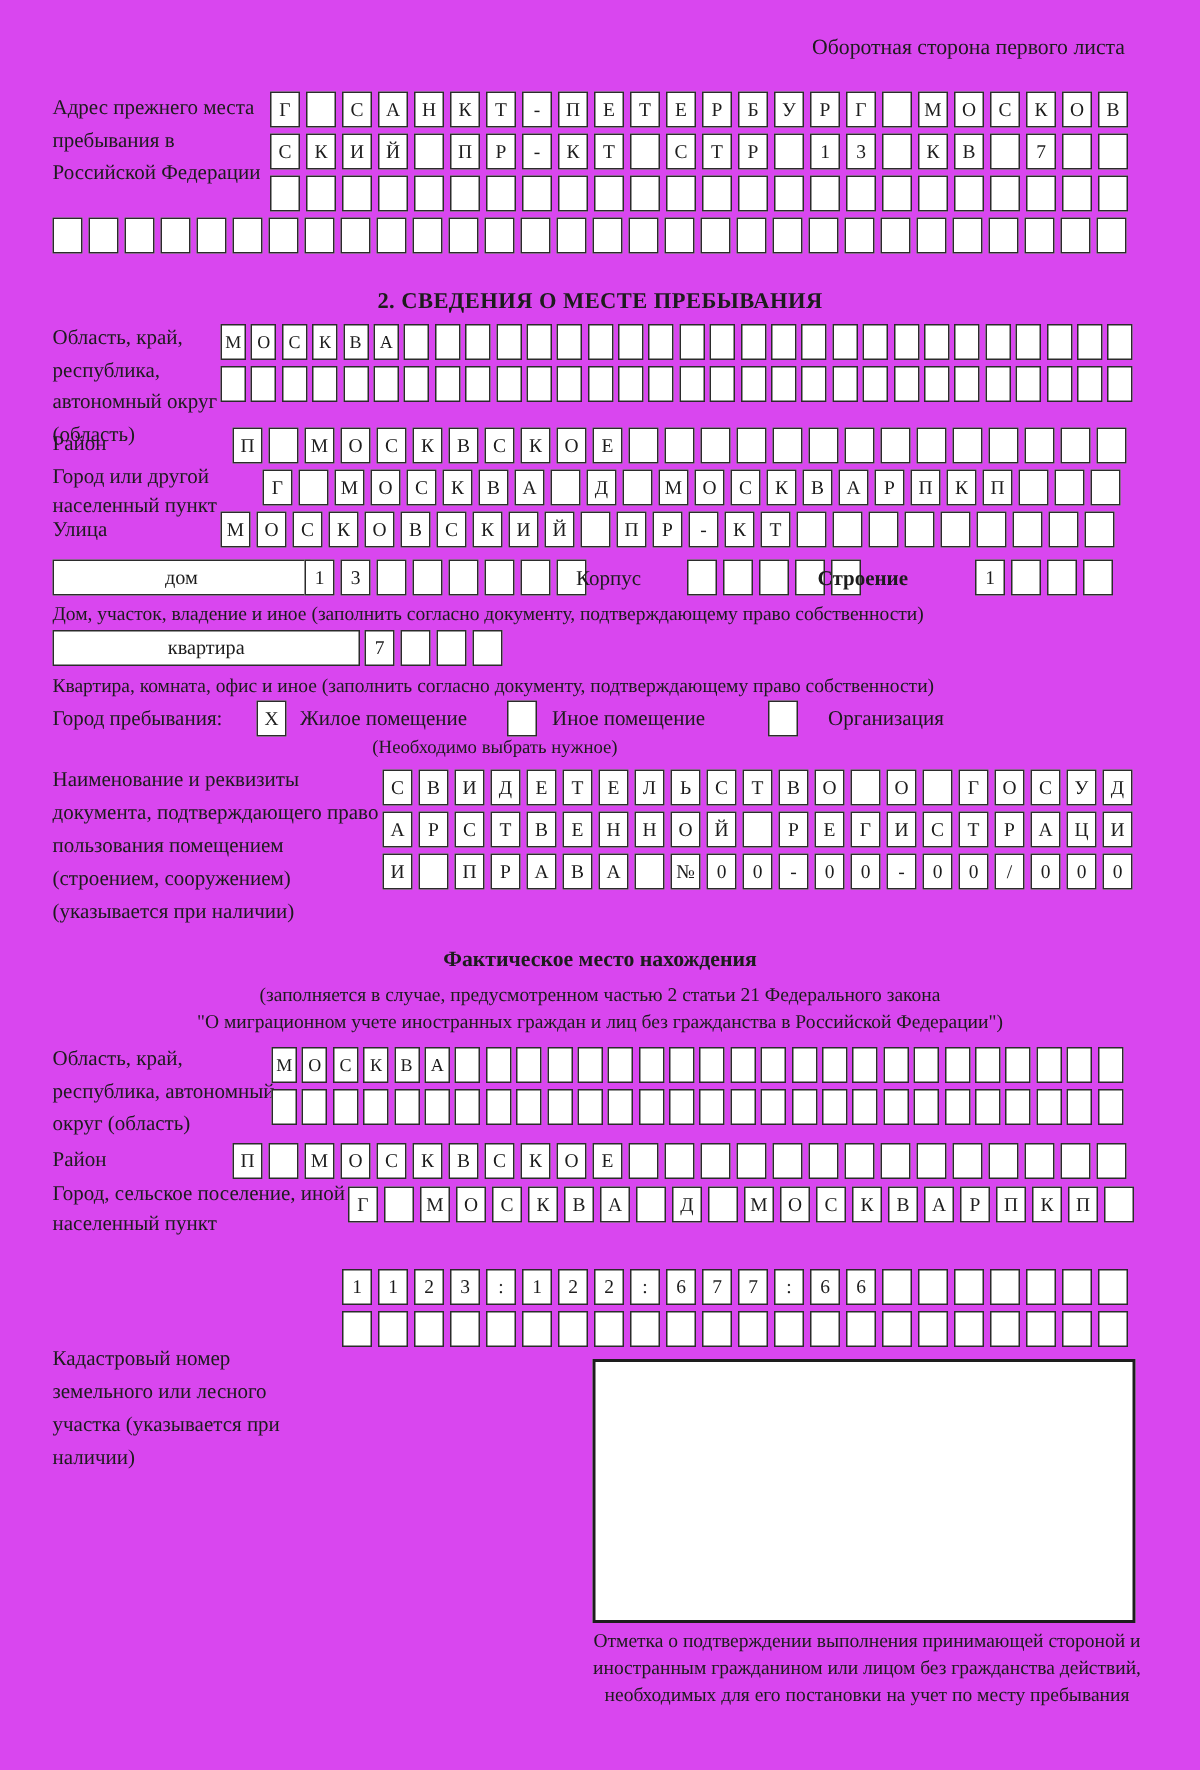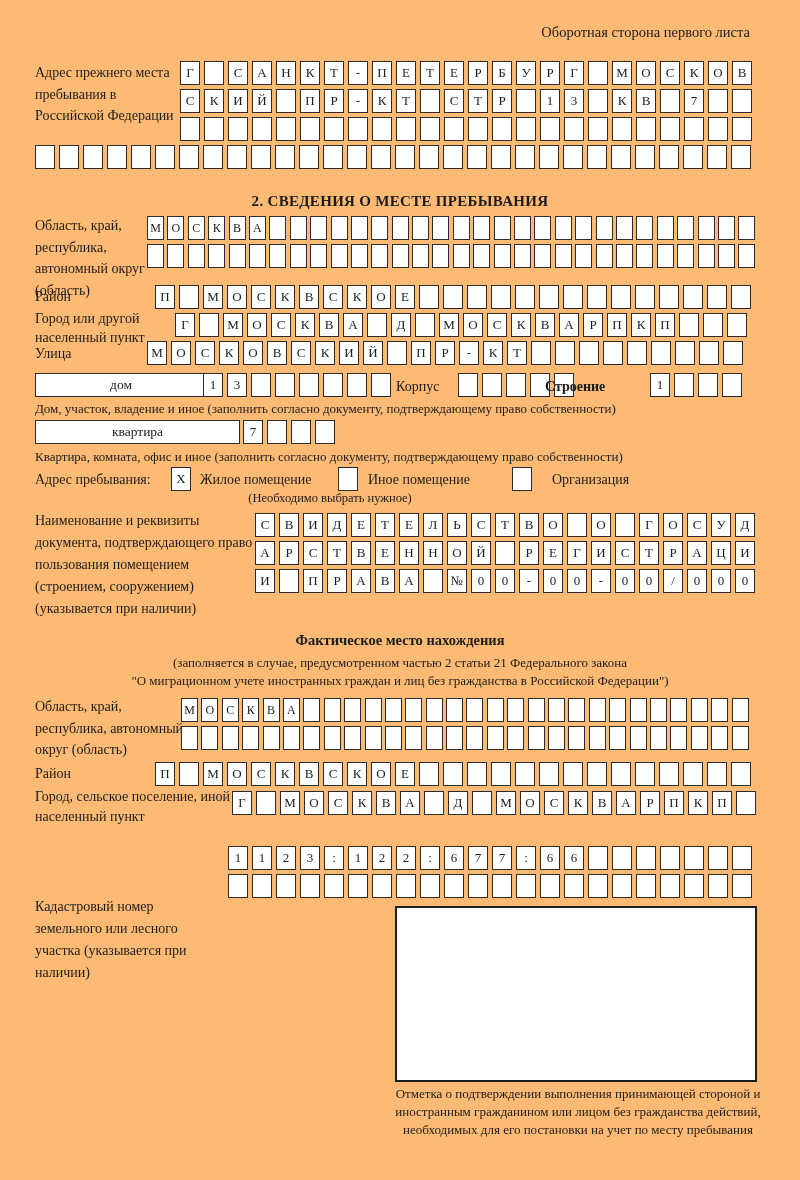--- a/index.html
+++ b/index.html
@@ -1,17 +1,17 @@
 <!DOCTYPE html>
 <html><head>
 <meta charset="utf-8">
 <style>
   html,body{margin:0;padding:0;background:#fff;}
   .page{
-    position:relative;width:800px;height:1180px;background:#fdba74;
+    position:relative;width:800px;height:1180px;background:#d946ef;
     font-family:"Liberation Serif","DejaVu Serif",serif;color:#1c1c1c;
     overflow:hidden;
   }
   .abs{position:absolute;}
   .lbl{font-size:14px;line-height:21.5px;}
   .cap{font-size:13px;}
   .center{text-align:center;}
   .bold{font-weight:bold;}
   .hdr{font-size:14.5px;}
   .title{font-size:15px;font-weight:bold;letter-spacing:.3px;}
@@ -310,21 +310,21 @@
   <div class="cellrow" style="left:203px;top:373px;">
       <span class="cell">1</span>
       <span class="cell">3</span>
       <span class="cell"></span>
       <span class="cell"></span>
       <span class="cell"></span>
       <span class="cell"></span>
       <span class="cell"></span>
       <span class="cell"></span>
     </div>
-  <div class="abs lbl" style="left:396px;top:376px;">Корпус</div>
+  <div class="abs lbl" style="left:384px;top:376px;">Корпус</div>
   <div class="cellrow" style="left:458px;top:373px;">
       <span class="cell"></span>
       <span class="cell"></span>
       <span class="cell"></span>
       <span class="cell"></span>
       <span class="cell"></span>
     </div>
   <div class="abs lbl" style="left:545px;top:376px;font-weight:bold;">Строение</div>
   <div class="cellrow" style="left:650px;top:373px;">
       <span class="cell">1</span>
@@ -336,21 +336,21 @@
 
   <div class="labelbox" style="left:35px;top:420px;width:205px;">квартира</div>
   <div class="cellrow" style="left:243px;top:420px;">
       <span class="cell">7</span>
       <span class="cell"></span>
       <span class="cell"></span>
       <span class="cell"></span>
     </div>
   <div class="abs cap" style="left:35px;top:449px;">Квартира, комната, офис и иное (заполнить согласно документу, подтверждающему право собственности)</div>
 
-  <div class="abs lbl" style="left:35px;top:469px;">Адрес пребывания:</div>
+  <div class="abs lbl" style="left:35px;top:469px;">Город пребывания:</div>
   <div class="cell cb" style="left:171px;top:467px;">X</div>
   <div class="abs lbl" style="left:200px;top:469px;">Жилое помещение</div>
   <div class="cell cb" style="left:338px;top:467px;"></div>
   <div class="abs lbl" style="left:368px;top:469px;">Иное помещение</div>
   <div class="cell cb" style="left:512px;top:467px;"></div>
   <div class="abs lbl" style="left:552px;top:469px;">Организация</div>
   <div class="abs lbl" style="left:35px;top:510px;width:228px;line-height:22px;">Наименование и реквизиты документа, подтверждающего право пользования помещением (строением, сооружением) (указывается при наличии)</div>
 
   <div class="abs cap center" style="left:185px;top:491px;width:290px;font-size:12.5px;">(Необходимо выбрать нужное)</div>
   <div class="cellrow" style="left:255px;top:513px;">

